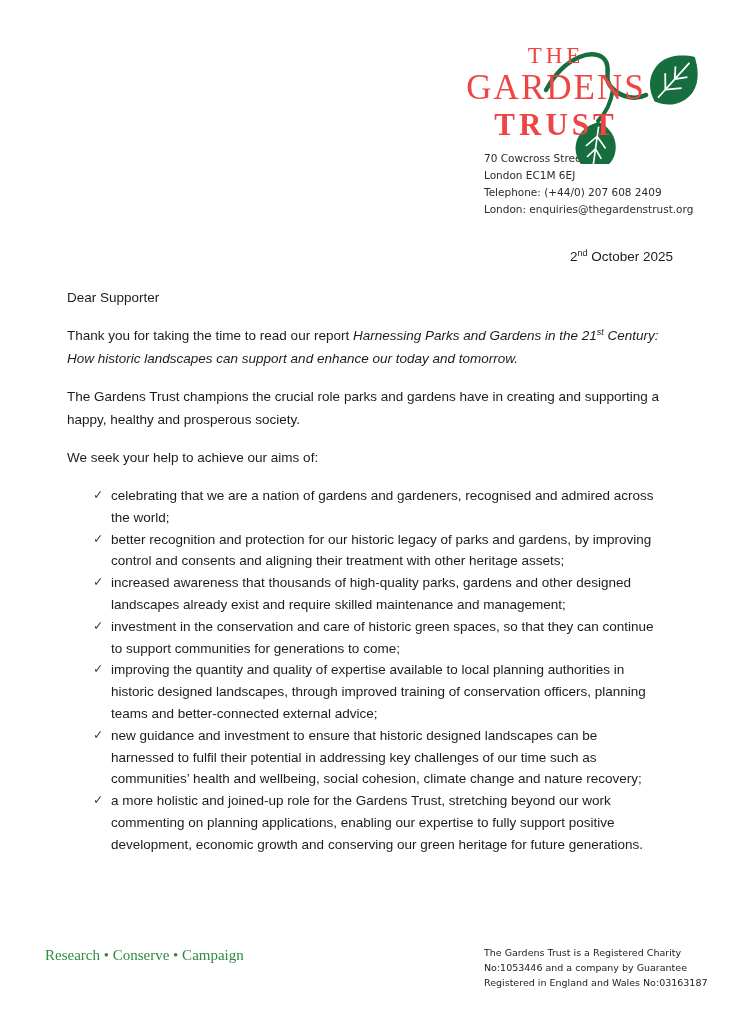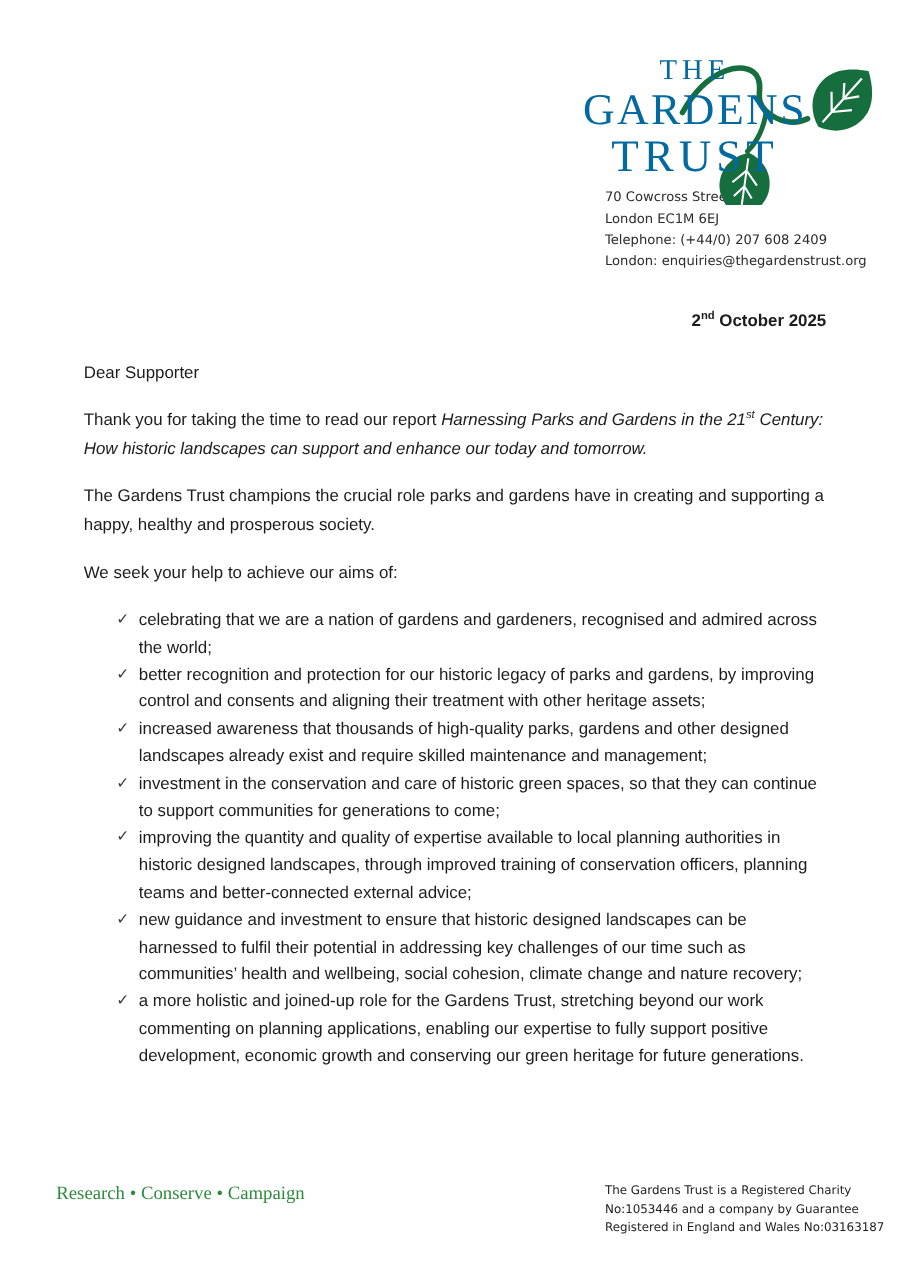--- a/index.html
+++ b/index.html
@@ -12,45 +12,44 @@
     color: #1c1c1c;
     overflow: hidden;
   }
 
   
   .logo-block { position: absolute; top: 42px; left: 466px; width: 240px; }
   .logo-text {
     width: 180px;
     text-align: center;
     font-family: "Liberation Serif", serif;
-    color: #0369a1;
+    color: #ef4444;
     position: relative;
     z-index: 2;
   }
   .logo-the     { font-size: 23px; letter-spacing: 4px; line-height: 27px; }
   .logo-gardens { font-size: 35px; letter-spacing: 2px; line-height: 38px; }
-  .logo-trust   { font-size: 36px; letter-spacing: 4px; line-height: 36px; }
+  .logo-trust   { font-size: 31px; letter-spacing: 4px; line-height: 36px; font-weight: bold; }
   .logo-leaves {
     position: absolute; left: 72px; top: 2px;
     width: 160px; height: 120px;
     z-index: 1;
   }
 
   .contact {
     position: absolute; top: 150px; left: 484px;
     font-family: "DejaVu Sans", sans-serif;
     font-size: 10.5px; line-height: 17px;
     color: #2b2b2b;
   }
 
   .date-line {
-    position: absolute; top: 249px; left: 67px; width: 594px;
+    position: absolute; top: 249px; left: 79px; width: 594px;
     text-align: right;
     font-size: 13.5px;
-    font-weight: bold;
   }
   sup { font-size: 9px; vertical-align: super; line-height: 0; }
 
   
   .letter-body {
     position: absolute; top: 286px; left: 67px; width: 596px;
     font-size: 13.5px; line-height: 23px;
   }
   .letter-body p { margin: 0 0 15px 0; }
   .letter-body p.aims-intro { margin-bottom: 16px; }

